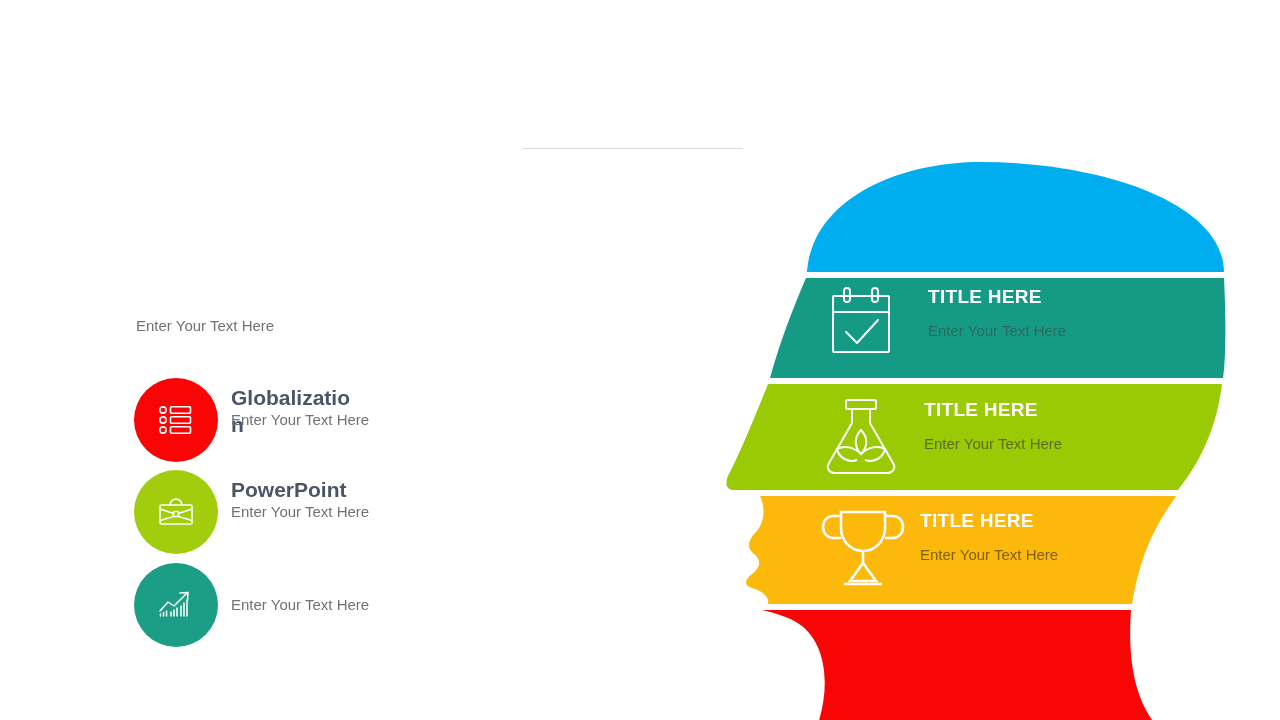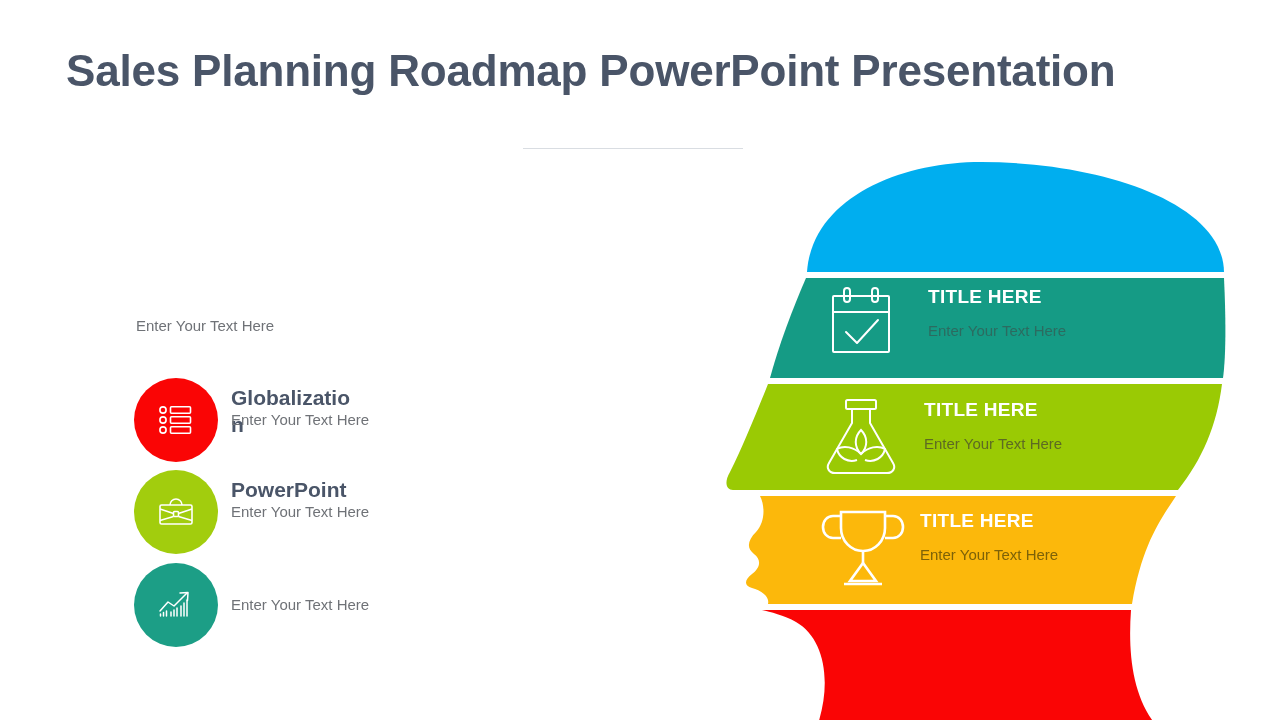--- a/index.html
+++ b/index.html
@@ -100,21 +100,20 @@
   #bandtxt-2{left:220px; top:350px;}
   #bandtxt-0 .band-sub{color:#2c6b60;}
   #bandtxt-1 .band-sub{color:#5d6a23;}
   #bandtxt-2 .band-sub{color:#7d6208;}
 </style>
 </head>
 <body>
 
 <div class="slide">
 
-  <div class="title">Sales Planning Roadmap PowerPoint Presentation</div>
   <div class="title-rule"></div>
 
   <div class="left-caption">Enter Your Text Here</div>
 
   <div class="item" id="item-0">
     <div class="bubble" style="background:#FA0505;">
       <svg width="42" height="42" viewBox="0 0 42 42">
         <g fill="none" stroke="#ffffff" stroke-width="1.6">
           <circle cx="8" cy="11" r="3.1"></circle>
           <circle cx="8" cy="21" r="3.1"></circle>

